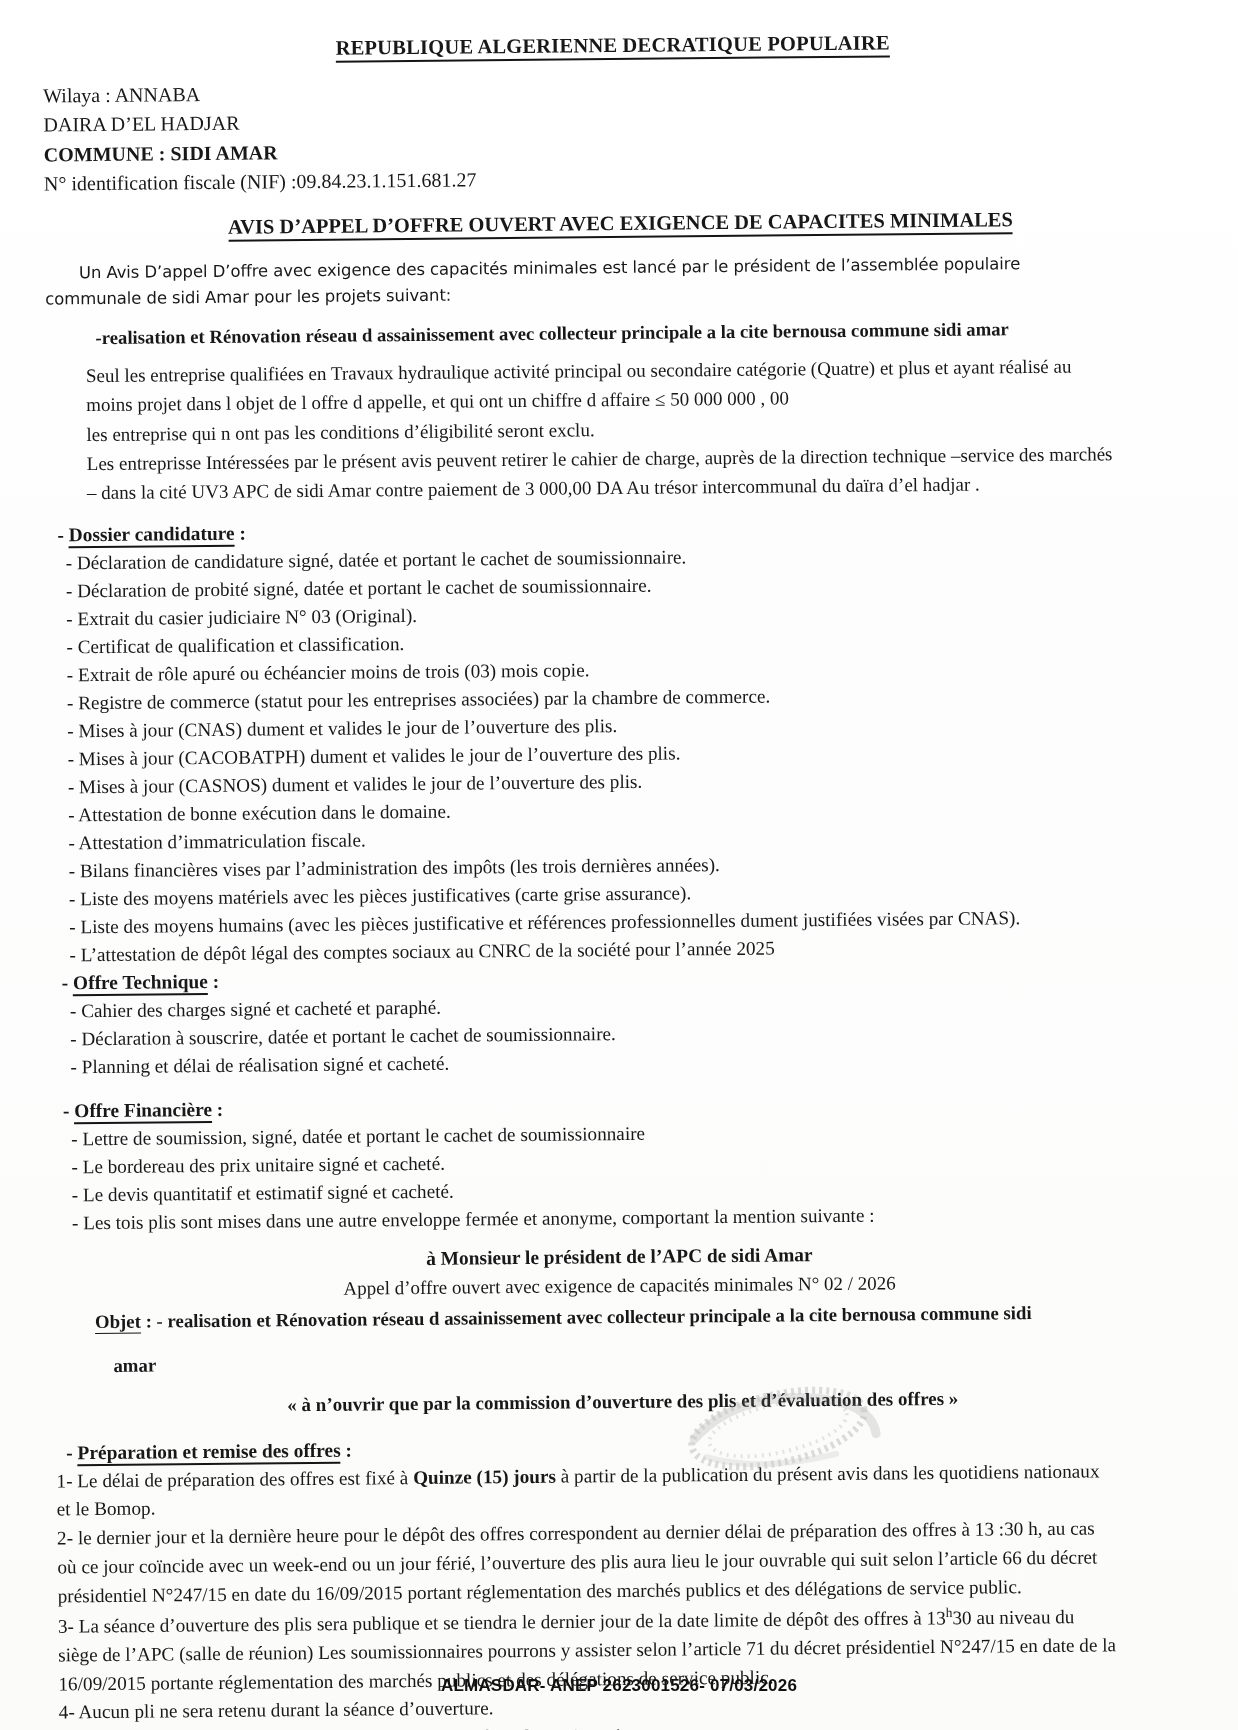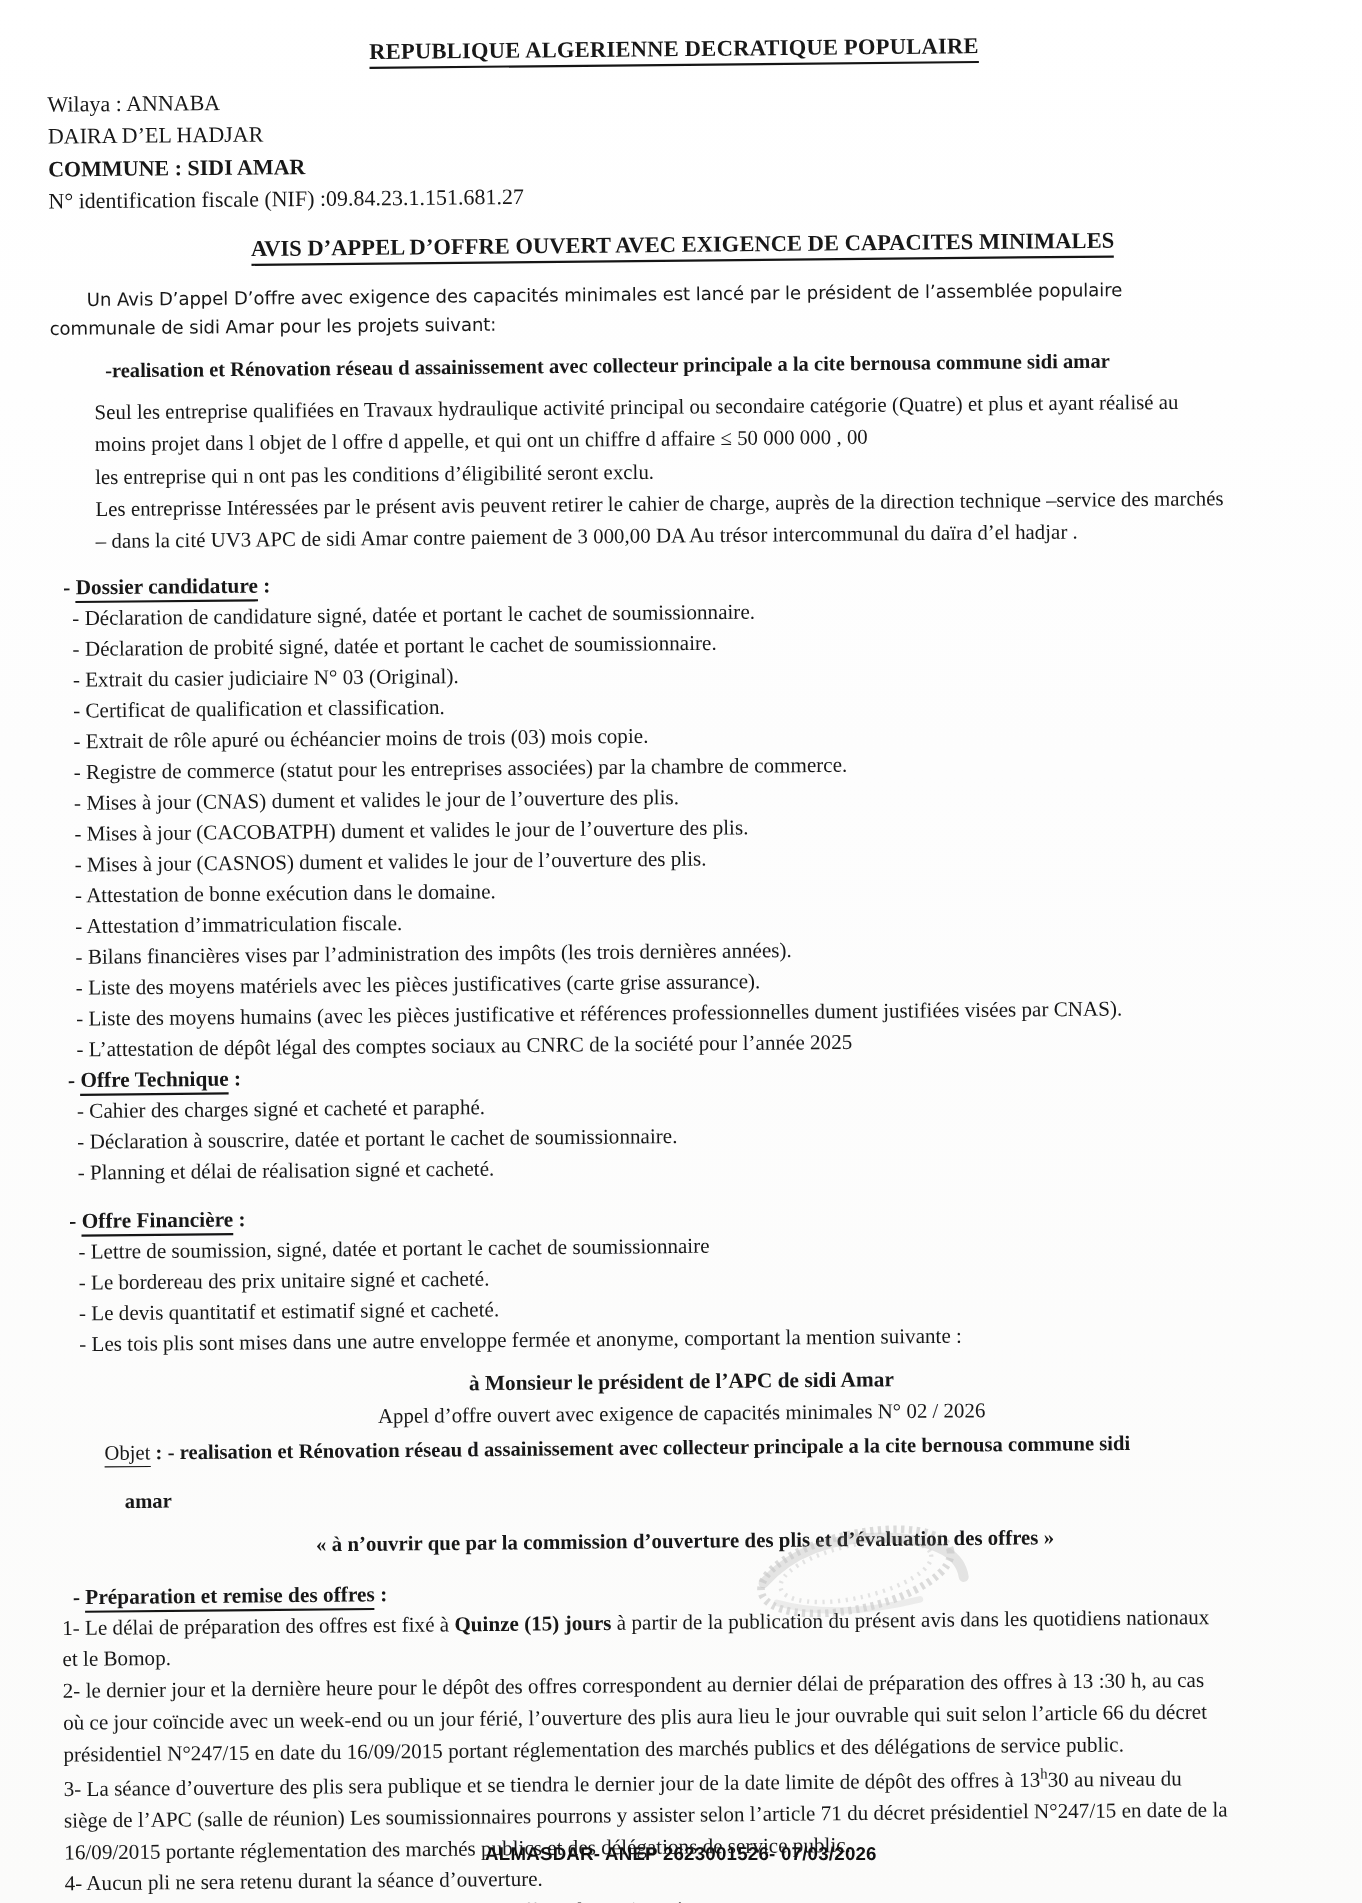--- a/index.html
+++ b/index.html
@@ -135,21 +135,21 @@
     margin-top: 7px;
     padding-left: 20px;
   }
   .objet-line {
     margin-top: 9px;
     margin-left: 40px;
     font-size: 18.8px;
     font-weight: bold;
   }
   .objet-line .lbl {
-    font-weight: normal;
+    font-weight: bold;
     border-bottom: 1.8px solid #151515;
     padding-bottom: 1px;
   }
   .objet-tail {
     margin-top: 22px;
     margin-left: 58px;
     font-weight: bold;
     font-size: 18.8px;
   }
   .quote-line {

